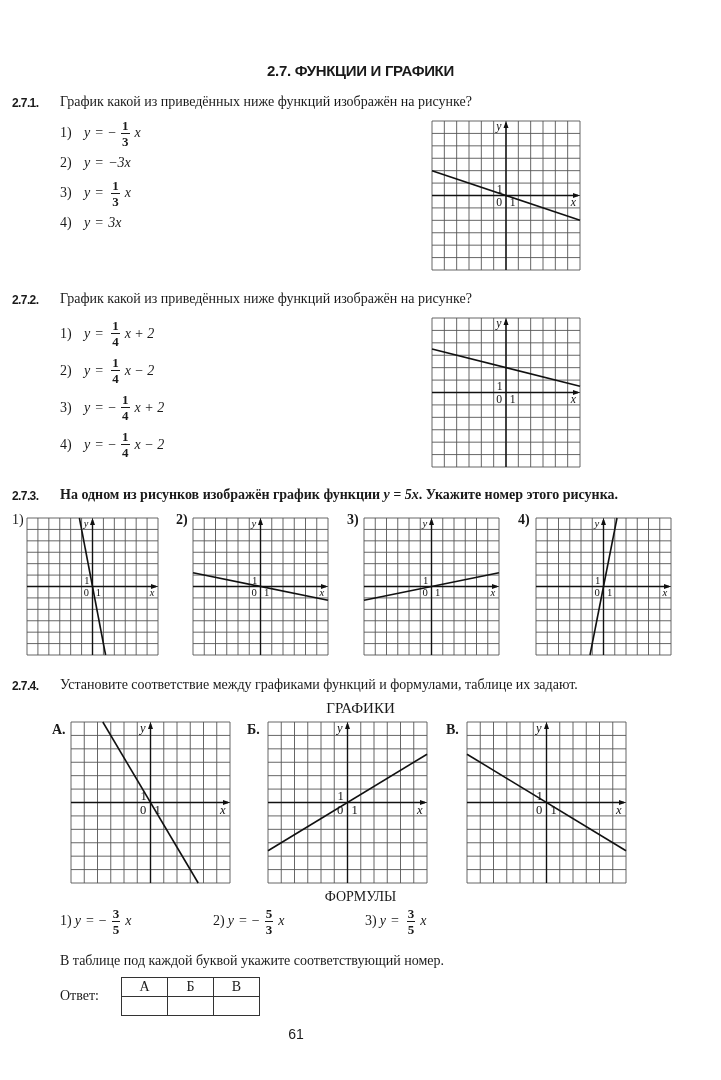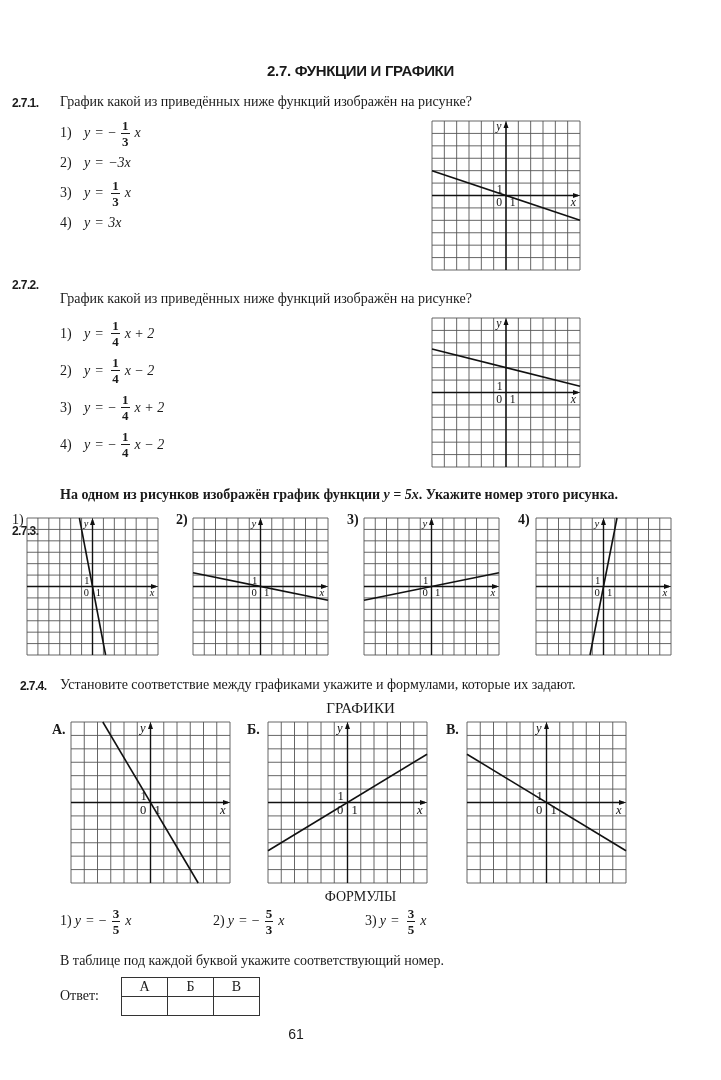--- a/index.html
+++ b/index.html
@@ -71,21 +71,21 @@
     <div class="opt" style="height: 30px;">
       <span class="math">
         <span class="n">4)</span>
         <i>y</i>
         <span class="sp">=</span>
         <i>3x</i>
       </span>
     </div>
   </div>
 
-<div class="abs pnum" style="left:12px;top:278px;">2.7.2.</div>
+<div class="abs pnum" style="left:12px;top:293px;">2.7.2.</div>
 <div class="abs qtext" style="left:60px;top:291px;">График какой из приведённых ниже функций изображён на рисунке?</div>
 <div class="abs" style="left:60px;top:315px;" id="opts-1">
     <div class="opt" style="height: 37px;">
       <span class="math">
         <span class="n">1)</span>
         <i>y</i>
         <span class="sp">=</span>
         <span class="frac">
           <span class="num">1</span>
           <span class="den">4</span>
@@ -126,31 +126,31 @@
         <span>−</span>
         <span class="frac">
           <span class="num">1</span>
           <span class="den">4</span>
         </span>
         <i>x − 2</i>
       </span>
     </div>
   </div>
 
-<div class="abs pnum" style="left:12px;top:489px;margin-top:35px;">2.7.3.</div>
+<div class="abs pnum" style="left:12px;top:489px;">2.7.3.</div>
 <div class="abs qtext" style="left:60px;top:487px;font-weight:bold;">
   <span>На одном из рисунков изображён график функции </span><i>y = 5x</i><span>. Укажите номер этого рисунка.</span>
 </div>
 <div class="abs glabel" style="left:12px;top:512px;font-weight:normal;">1)</div>
 <div class="abs glabel" style="left:176px;top:512px;">2)</div>
 <div class="abs glabel" style="left:347px;top:512px;">3)</div>
 <div class="abs glabel" style="left:518px;top:512px;">4)</div>
 
-<div class="abs pnum" style="left:12px;top:679px;margin-left:8px;">2.7.4.</div>
-<div class="abs qtext" style="left:60px;top:677px;">Установите соответствие между графиками укажите и формулами, которые их задают.</div>
+<div class="abs pnum" style="left:12px;top:679px;">2.7.4.</div>
+<div class="abs qtext" style="left:60px;top:677px;">Установите соответствие между графиками функций и формулами, таблице их задают.</div>
 <div class="abs center-head" style="top:700px;">ГРАФИКИ</div>
 <div class="abs glabel" style="left:52px;top:722px;">А.</div>
 <div class="abs glabel" style="left:247px;top:722px;">Б.</div>
 <div class="abs glabel" style="left:446px;top:722px;">В.</div>
 <div class="abs center-head" style="top:889px;font-size:14px;">ФОРМУЛЫ</div>
 
 <div class="abs opt" style="left:60px;top:906px;" id="f-0">
     <span style="margin-right: 3px;">1) </span>
     <span class="math">
       <i>y</i>

